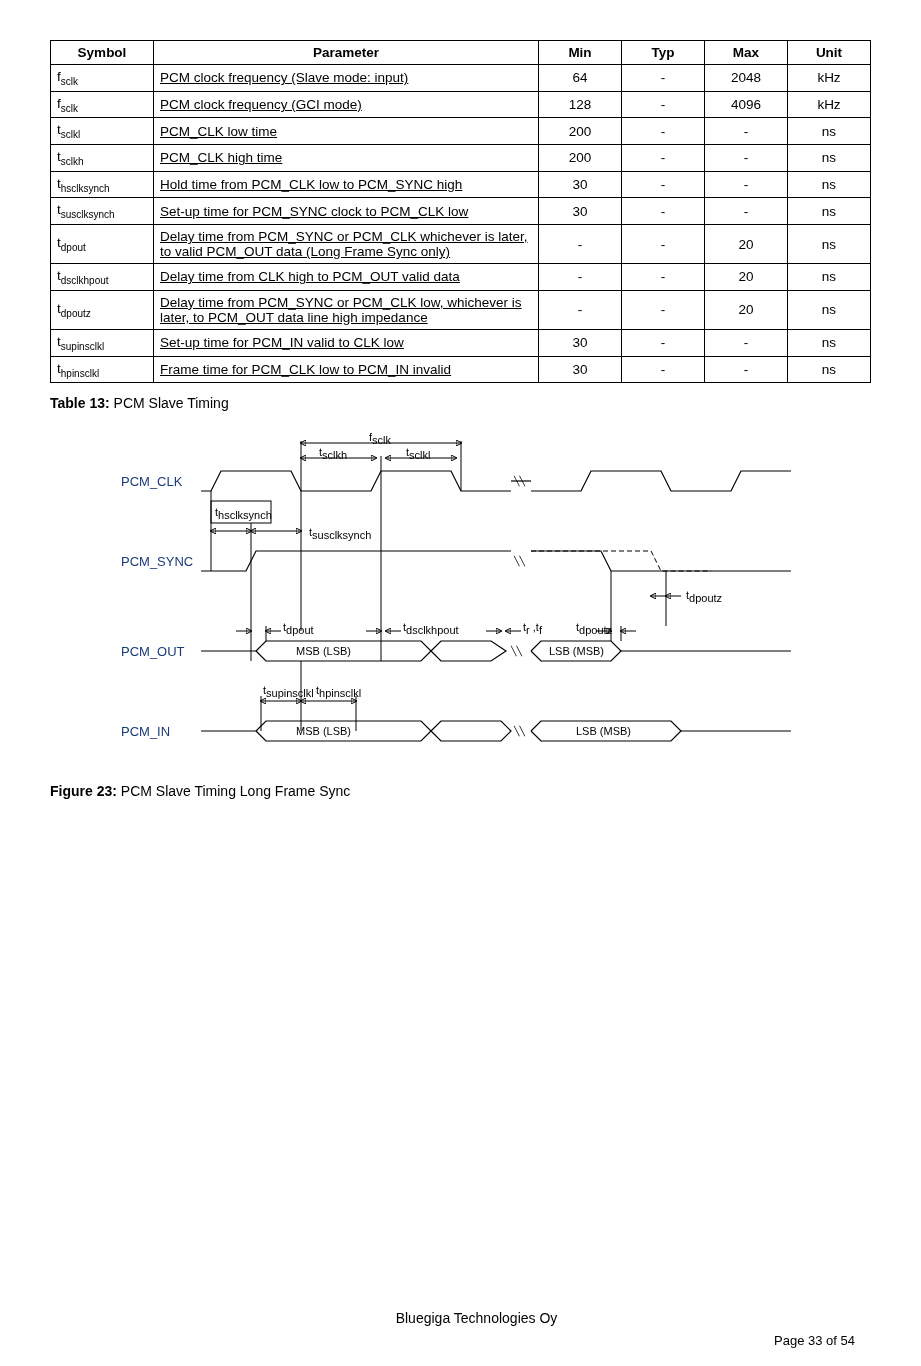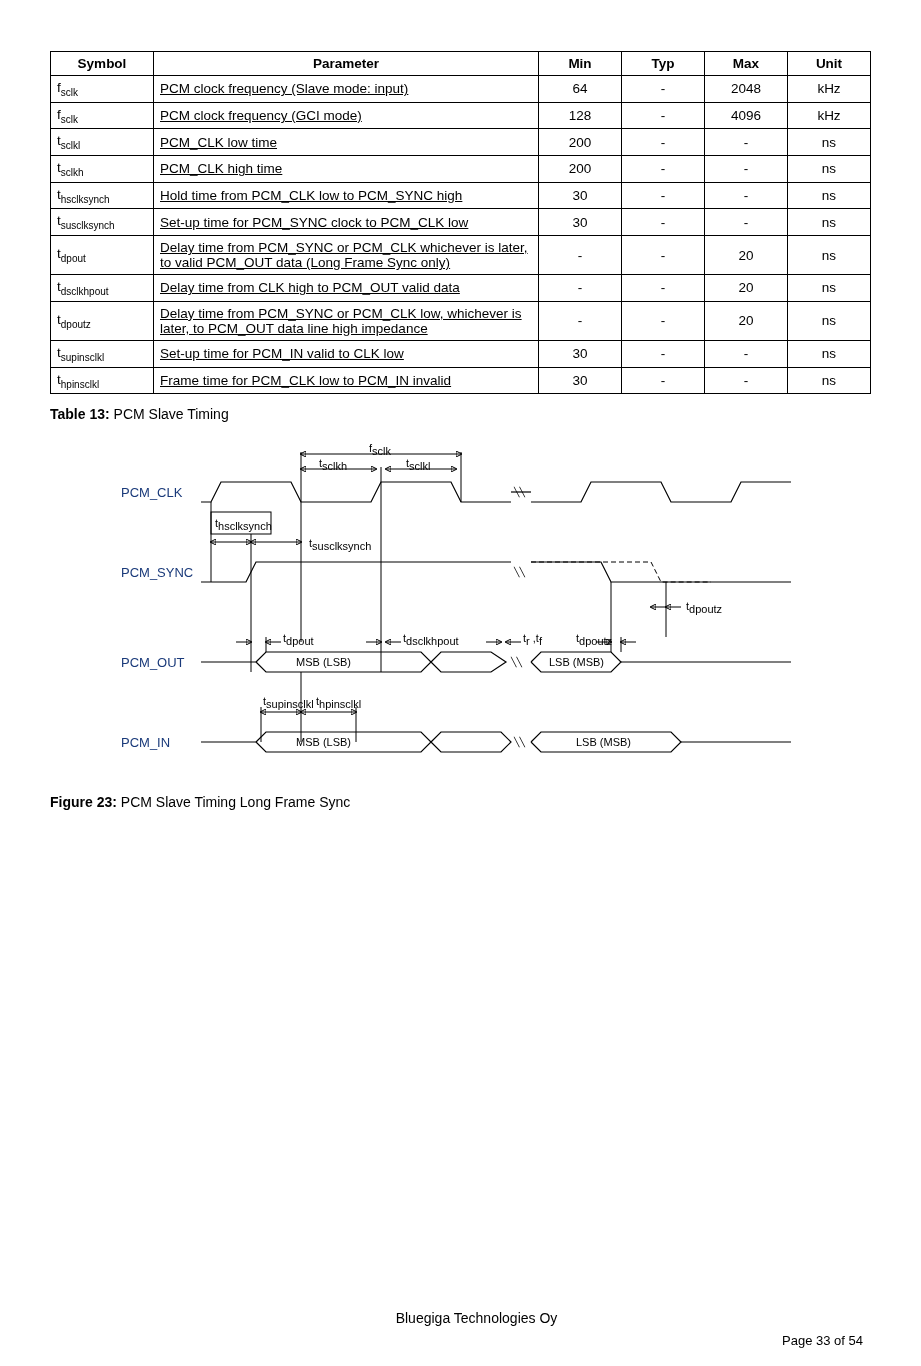--- a/index.html
+++ b/index.html
@@ -10,21 +10,20 @@
     width: 921px;
     height: 1366px;
     box-sizing: border-box;
     color: #000;
     position: relative;
   }
   table.spec {
     width: 100%;
     border-collapse: collapse;
     font-size: 13.5px;
-    margin-top: 11px;
   }
   table.spec th, table.spec td {
     border: 1px solid #000;
     padding: 4px 6px;
     vertical-align: middle;
   }
   table.spec th {
     text-align: center;
     font-weight: bold;
   }
@@ -84,21 +83,21 @@
     left: 0;
     right: 0;
     text-align: center;
     font-family: Verdana, Arial, sans-serif;
     font-size: 14px;
     margin-left: 32px;
   }
   .pagenum {
     position: absolute;
     bottom: 18px;
-    right: 58px;
+    right: 66px;
     font-family: Verdana, Arial, sans-serif;
     font-size: 13px;
   }
 </style>
 </head>
 <body>
 
 <table class="spec">
   <thead>
     <tr>

